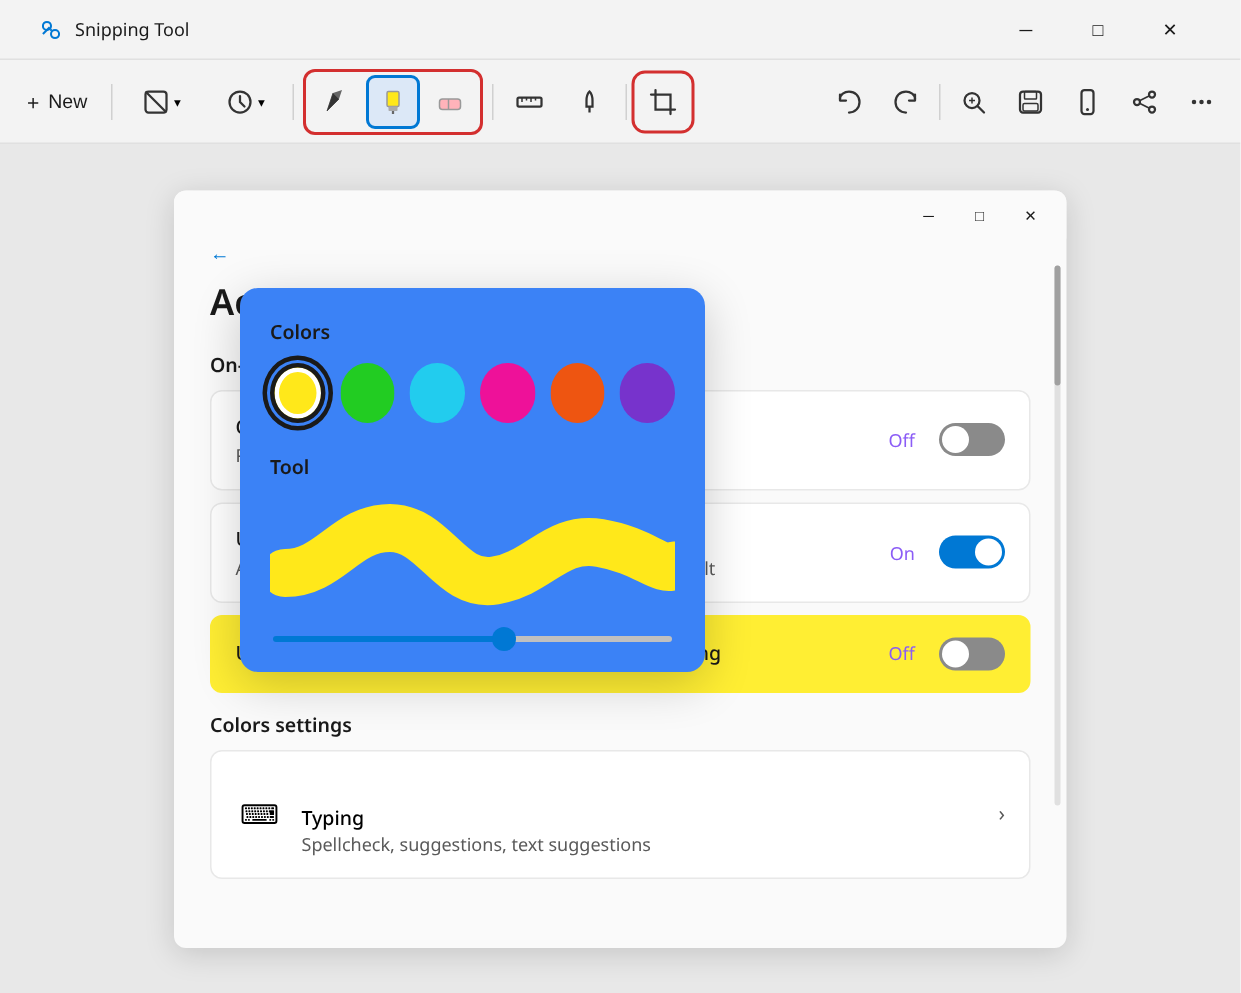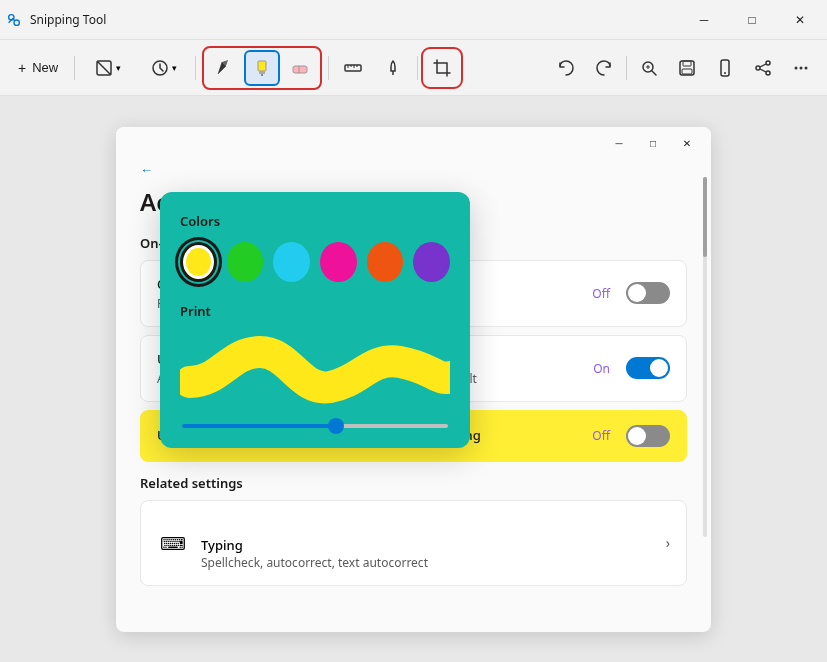--- a/index.html
+++ b/index.html
@@ -11,21 +11,21 @@
       overflow: hidden;
       position: relative;
     }
 
     
     .title-bar {
       background: #f3f3f3;
       height: 40px;
       display: flex;
       align-items: center;
-      padding: 0 4px;
+      padding: 0 24px;
       border-bottom: 1px solid #e0e0e0;
       position: relative;
       z-index: 10;
     }
     .title-bar-left {
       display: flex;
       align-items: center;
       gap: 6px;
     }
     .app-icon {
@@ -303,21 +303,21 @@
       position: absolute;
       top: 0;
     }
 
     
     .color-picker-popup {
       position: absolute;
       top: 96px;
       left: 160px;
       width: 310px;
-      background: #14b8a6;
+      background: #3b82f6;
       border-radius: 12px;
       box-shadow: 0 8px 32px rgba(0,0,0,0.2);
       padding: 20px;
       z-index: 100;
     }
     .picker-section-title {
       font-size: 13px;
       font-weight: 600;
       color: #1a1a1a;
       margin-bottom: 12px;
@@ -595,26 +595,26 @@
         </div>
         <div class="toggle-wrapper">
           <span class="toggle-label">Off</span>
           <div class="toggle off" style="background: #8a8a8a;">
             <div class="toggle-thumb"></div>
           </div>
         </div>
       </div>
 
       <div class="related-section">
-        <div class="section-title">Related settings</div>
+        <div class="section-title">Colors settings</div>
         <div class="related-item">
           <div class="related-icon">⌨</div>
           <div class="related-info">
             <div class="related-title">Typing</div>
-            <div class="related-desc">Spellcheck, autocorrect, text autocorrect</div>
+            <div class="related-desc">Spellcheck, suggestions, text suggestions</div>
           </div>
           <span class="chevron">›</span>
         </div>
       </div>
     </div>
 
     <div class="scroll-track">
       <div class="scroll-thumb"></div>
     </div>
   </div>
@@ -623,21 +623,21 @@
     <div class="picker-section-title">Colors</div>
     <div class="color-swatches">
       <div class="color-swatch selected" style="background: #FFE81A; outline: 3px solid #1a1a1a; outline-offset: 2px;"></div>
       <div class="color-swatch" style="background: #22CC22;"></div>
       <div class="color-swatch" style="background: #22CCEE;"></div>
       <div class="color-swatch" style="background: #EE1199;"></div>
       <div class="color-swatch" style="background: #EE5511;"></div>
       <div class="color-swatch" style="background: #7733CC;"></div>
     </div>
 
-    <div class="size-section-title">Print</div>
+    <div class="size-section-title">Tool</div>
     <div class="brush-preview">
       <svg viewBox="0 0 270 80" xmlns="http://www.w3.org/2000/svg">
         <path d="M10,50 C40,50 50,20 80,20 C110,20 120,60 150,55 C180,50 190,25 220,30 C250,35 260,50 270,45" fill="none" stroke="#FFE81A" stroke-width="32" stroke-linecap="round" stroke-linejoin="round"></path>
       </svg>
     </div>
 
     <div class="slider-container">
       <div class="slider-track">
         <div class="slider-thumb"></div>
       </div>

